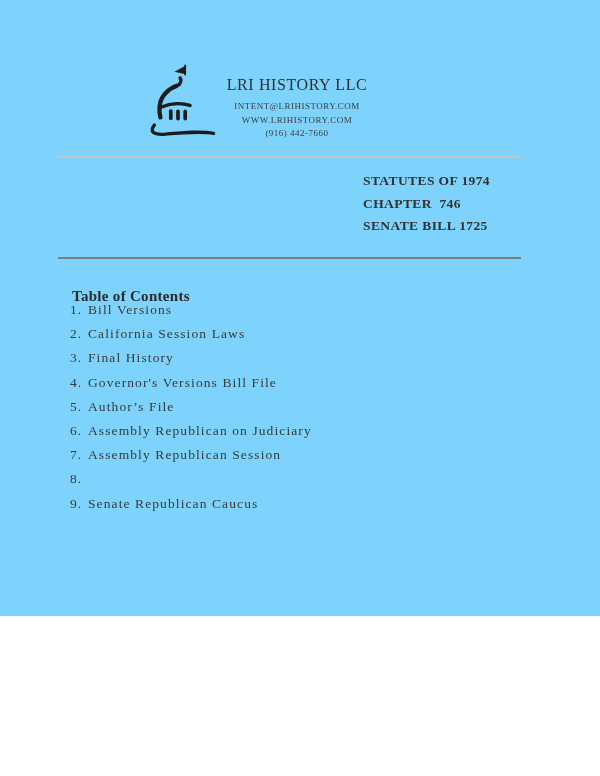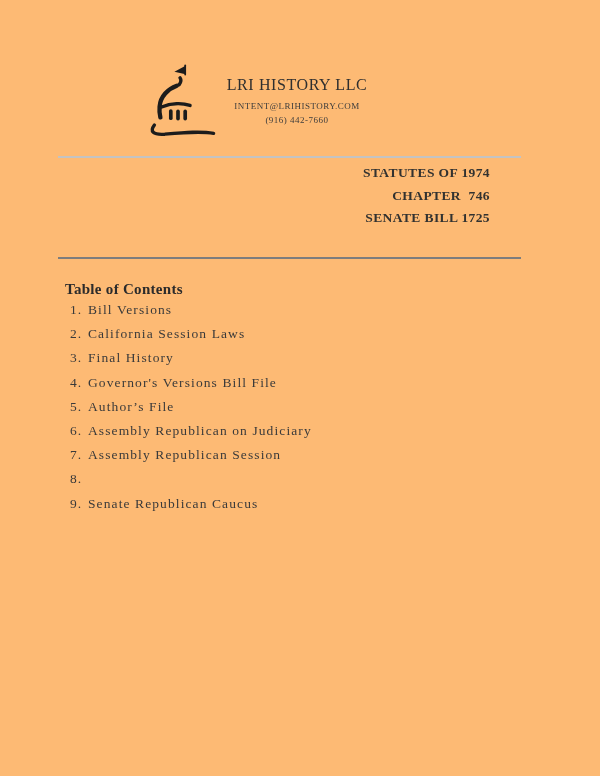--- a/index.html
+++ b/index.html
@@ -3,22 +3,22 @@
 <meta charset="utf-8">
 <style>
   html, body {
     margin: 0;
     padding: 0;
     background: #ffffff;
   }
   .page {
     position: relative;
     width: 600px;
-    height: 776px;
-    background: #fdba74;
+    height: 616px;
+    background: #7dd3fc;
     font-family: "Liberation Serif", "DejaVu Serif", serif;
     color: #343434;
     overflow: hidden;
   }
 
   
   .logo {
     position: absolute;
     left: 147px;
     top: 61px;
@@ -53,39 +53,38 @@
     position: absolute;
     left: 58px;
     width: 463px;
   }
   .rule-top   { top: 156px; height: 2px;   background: #c3c3c3; }
   .rule-lower { top: 257px; height: 1.5px; background: #7d7d7d; }
 
   
   .reference {
     position: absolute;
-    top: 162px;
+    top: 170px;
     right: 110px;
-    text-align: right;
   }
   .ref-line {
     font-weight: bold;
     font-size: 13.5px;
     letter-spacing: 0.4px;
     line-height: 22.6px;
     color: #323230;
     white-space: pre; 
   }
 
   
   .toc-title {
     position: absolute;
     left: 57px;
     top: 273px;
-    margin: 8px;
+    margin: 15px;
     font-size: 15px;
     font-weight: bold;
     letter-spacing: 0.3px;
     color: #2b2b2b;
   }
   .toc-list {
     position: absolute;
     left: 70px;
     top: 302px;
     margin: 0;
@@ -126,20 +125,21 @@
 
       <path d="M28.5,62.5 L28.5,71.5" stroke-width="4.6"></path>
       <path d="M37.5,63 L37.5,72" stroke-width="4.6"></path>
       <path d="M46.5,63 L46.5,72" stroke-width="4.6"></path>
 
       <path d="M8,80 C2,88 6,92.5 21,91.5 C48,89 67,87.5 82,90.5" stroke-width="4.2"></path>
     </svg>
     <div class="hdr-text">
       <div class="company">LRI HISTORY LLC</div>
       <div class="contact">INTENT@LRIHISTORY.COM</div>
+      <div class="contact">WWW.LRIHISTORY.COM</div>
       <div class="contact">(916) 442-7660</div>
     </div>
   </div>
 
   <div class="rule rule-top"></div>
 
   <div class="reference">
     <div class="ref-line">STATUTES OF 1974</div>
     <div class="ref-line">CHAPTER  746</div>
     <div class="ref-line">SENATE BILL 1725</div>

